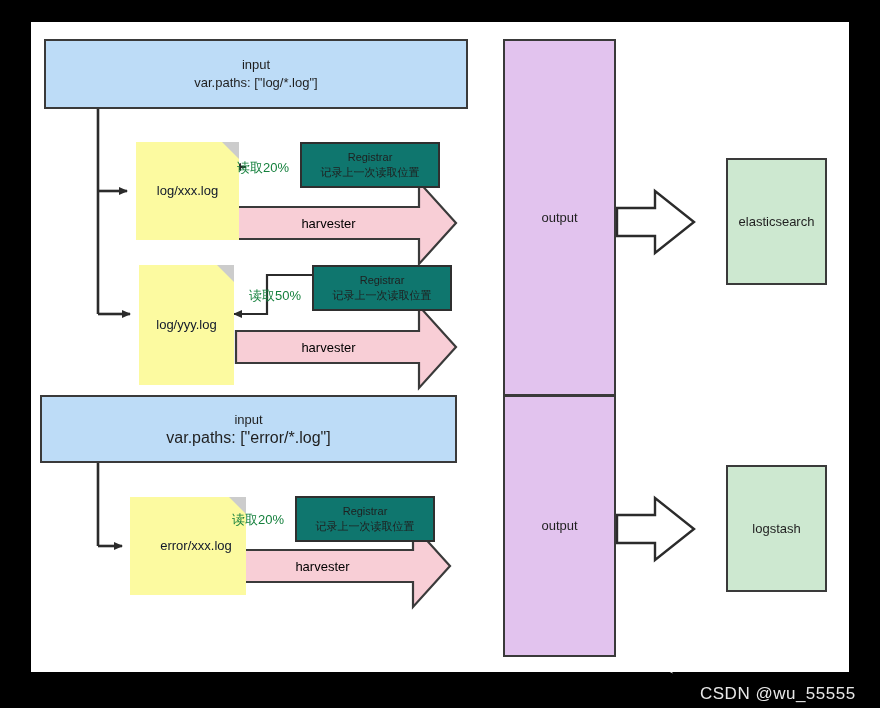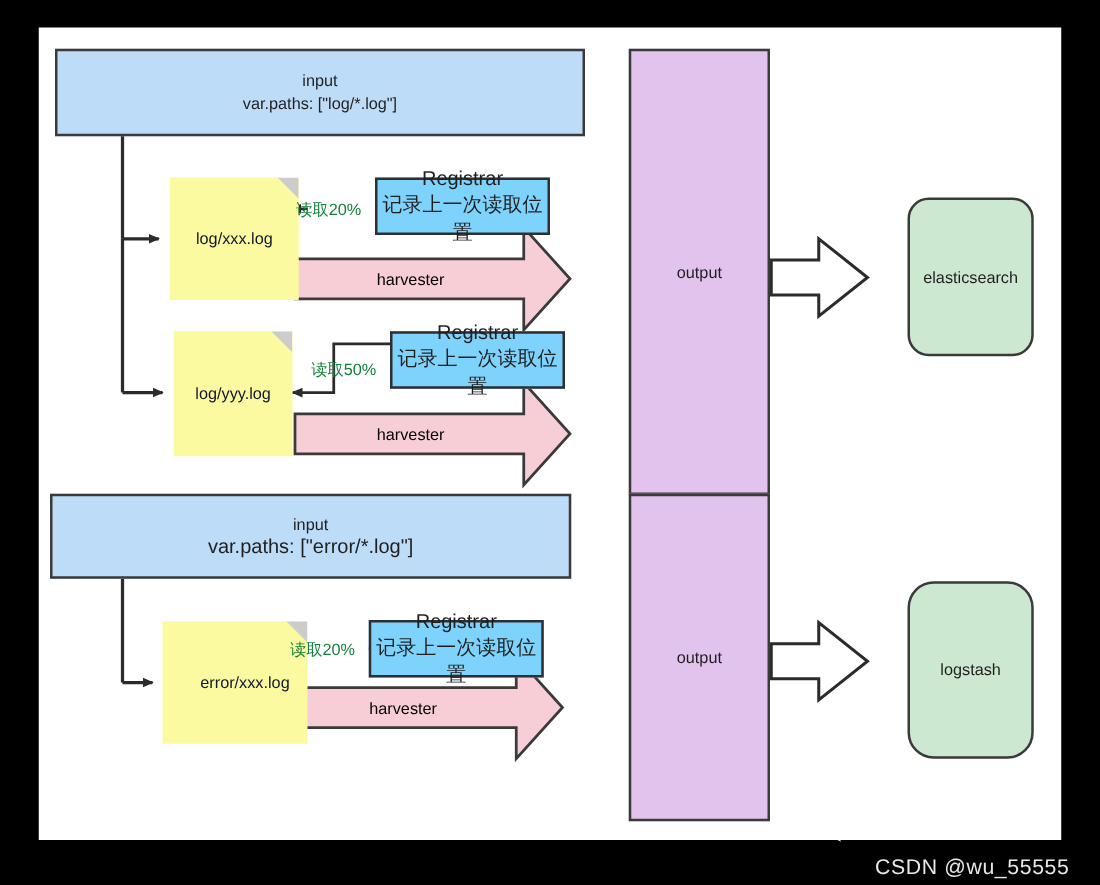--- a/index.html
+++ b/index.html
@@ -39,22 +39,22 @@
     text-align: center;
     color: #1f1f1f;
     line-height: 1.35;
     white-space: pre-line;
   }
   .input-box {
     background: #bddcf7;
     font-size: 13px;
   }
   .registrar-box {
-    background: #7dd3fc;
-    font-size: 16px;
+    background: #0f766e;
+    font-size: 11px;
     border-color: #2f2f2f;
   }
   .output-box {
     background: #e2c3ee;
     font-size: 13px;
   }
   .target-box {
     background: #cde8d0;
     font-size: 13px;
   }
@@ -192,38 +192,38 @@
     </div>
     <div class="pct-label" style="left:206px; top:137px;">读取20%</div>
     <div class="node registrar-box" style="left:269px; top:120px; width:140px; height:46px; flex-direction:column;">
       <span>Registrar</span>
       <span>记录上一次读取位置</span>
     </div>
     <div class="harvester" style="left:205px; top:185px; width:220px; height:32px;">
       <span class="hv-text">harvester</span>
     </div>
 
-    <div class="file-node" style="left:108px; top:243px; width:95px; height:100px;">
+    <div class="file-node" style="left:108px; top:243px; width:95px; height:120px;">
       <span class="fold"></span>
       <span class="file-label">log/yyy.log</span>
     </div>
     <div class="pct-label" style="left:201px; top:265px;margin-left:17px;">读取50%</div>
     <div class="node registrar-box" style="left:281px; top:243px; width:140px; height:46px; flex-direction:column;">
       <span>Registrar</span>
       <span>记录上一次读取位置</span>
     </div>
     <div class="harvester" style="left:205px; top:309px; width:220px; height:32px;">
       <span class="hv-text">harvester</span>
     </div>
 
     <div class="node output-box" style="left:472px; top:17px; width:113px; height:357px;">
       <span>output</span>
     </div>
 
-    <div class="node target-box" style="left:695px; top:136px; width:101px; height:127px;border-radius:17px;">
+    <div class="node target-box" style="left:695px; top:136px; width:101px; height:127px;">
       <span>elasticsearch</span>
     </div>
 
     <div class="node input-box" style="left:9px; top:373px; width:417px; height:68px;">
       <span style="position: relative; top: -9px;">input</span>
     </div>
     <div class="node" style="left:9px; top:373px; width:417px; height:68px; border:none; background:transparent; flex-direction:column;">
       <span style="margin-top:18px;">var.paths: ["error/*.log"]</span>
     </div>
 
@@ -237,21 +237,21 @@
       <span>记录上一次读取位置</span>
     </div>
     <div class="harvester" style="left:199px; top:528px; width:220px; height:32px;">
       <span class="hv-text">harvester</span>
     </div>
 
     <div class="node output-box" style="left:472px; top:373px; width:113px; height:262px;">
       <span>output</span>
     </div>
 
-    <div class="node target-box" style="left:695px; top:443px; width:101px; height:142px;border-radius:21px;">
+    <div class="node target-box" style="left:695px; top:443px; width:101px; height:127px;">
       <span>logstash</span>
     </div>
 
   </div>
 
   <div class="watermark" style="left:648px; top:650px;">
     <svg width="26" height="22" viewBox="0 0 26 22">
       <ellipse cx="9" cy="8.5" rx="8" ry="6.6" fill="none" stroke="#ffffff" stroke-width="1.2"></ellipse>
       <path d="M4.5,13.6 L2.6,17.2 L6.6,15.1" fill="none" stroke="#ffffff" stroke-width="1.2"></path>
       <circle cx="6.3" cy="6.6" r="1" fill="#ffffff"></circle>

